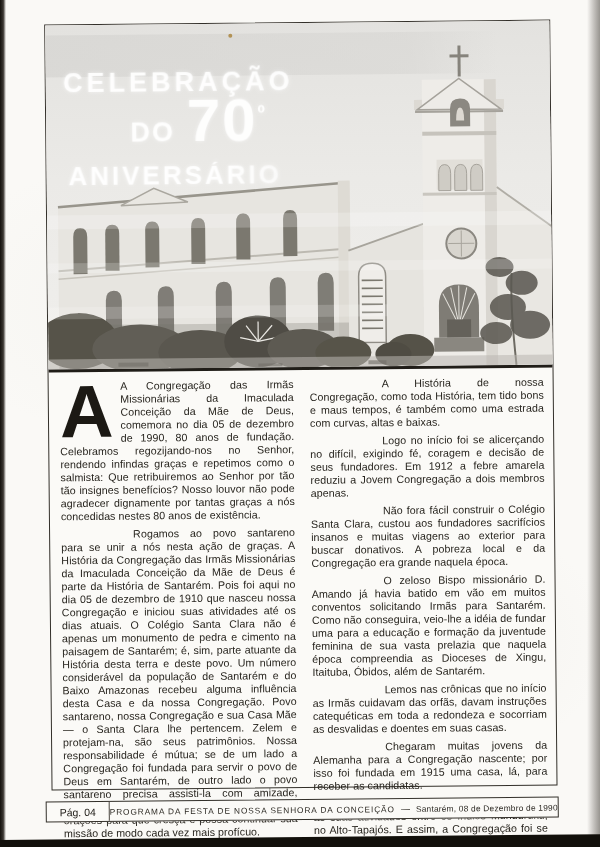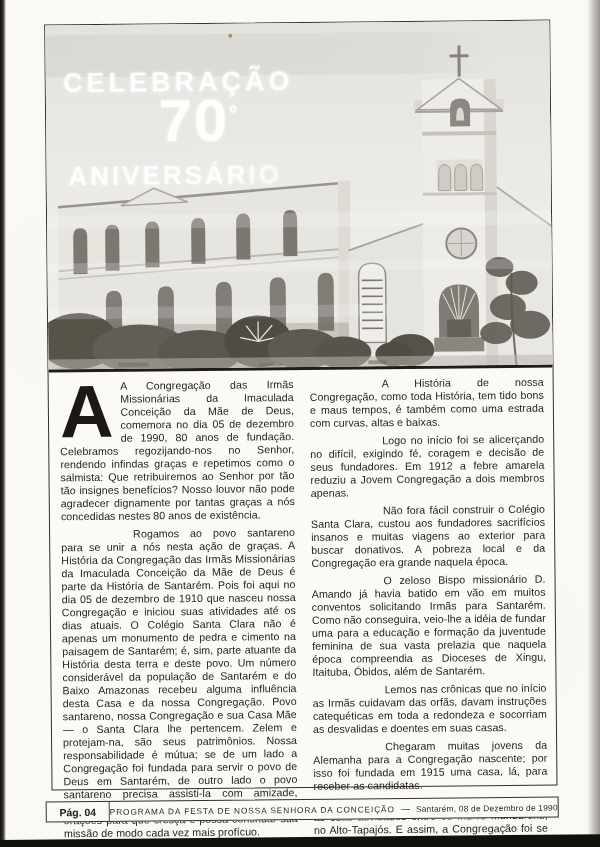--- a/index.html
+++ b/index.html
@@ -51,21 +51,21 @@
     letter-spacing:.05px;}
   .col p{margin:0 0 5px 0;text-indent:72px;}
   .col p.first{text-indent:0;}
   .drop-cap{float:left;font-size:74px;line-height:58px;font-weight:bold;
     color:#1c1914;margin:3px 9px 2px 0;letter-spacing:-2px;}
 
   
   .footer-bar{position:absolute;left:42px;top:799px;width:513px;height:21px;
     border:1.2px solid #33302a;box-sizing:border-box;display:flex;align-items:center;
     background:#fbfaf7;}
-  .footer-page{width:97px;text-align:center;font-weight:bold;font-size:10.5px;color:#24211c;
+  .footer-page{width:97px;text-align:center;font-weight:normal;font-size:10.5px;color:#24211c;
     border-right:1px solid #4a463f;align-self:stretch;display:flex;align-items:center;justify-content:center;}
   .footer-rest{flex:1;display:flex;align-items:baseline;justify-content:center;gap:6px;
     color:#2c2923;white-space:nowrap;}
   .footer-title{font-size:8.3px;letter-spacing:.9px;}
   .footer-sep{font-size:9px;}
   .footer-date{font-size:8.4px;letter-spacing:.2px;}
 
   .pencil-mark{position:absolute;left:498px;top:824px;width:14px;height:6px;
     border-bottom:1.4px solid rgba(120,115,106,.55);border-radius:50%;
     transform:rotate(14deg);}
@@ -215,20 +215,21 @@
         <rect x="0" y="190" width="506" height="14" fill="#ffffff" opacity=".22"></rect>
         <rect x="0" y="238" width="506" height="10" fill="#ffffff" opacity=".20"></rect>
         <rect x="0" y="282" width="340" height="12" fill="#ffffff" opacity=".18"></rect>
 
         <circle cx="185" cy="12" r="2" fill="#a87f35" opacity=".8"></circle>
       </svg>
 
       <div class="overlay-title">
         <div class="ot-line1">CELEBRAÇÃO</div>
         <div class="ot-line2">
+          <span class="ot-do">DO</span>
           <span class="ot-num">70</span>
           <span class="ot-ord">º</span>
         </div>
         <div class="ot-line3">ANIVERSÁRIO</div>
       </div>
     </div>
 
     <div class="text-section">
       <div class="col">
         <span class="drop-cap">A</span>

